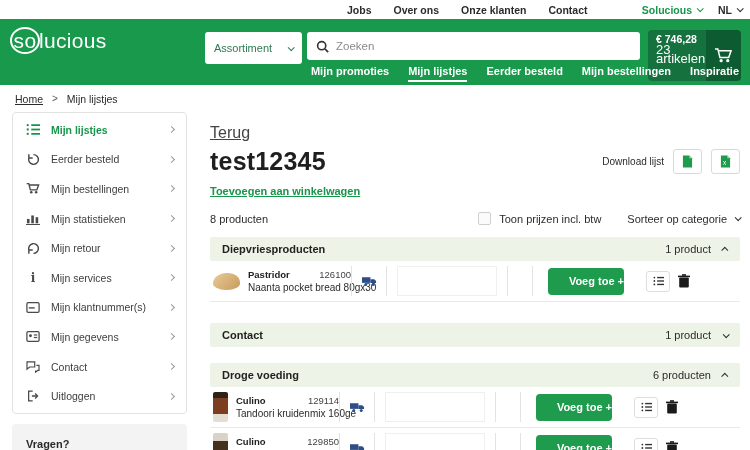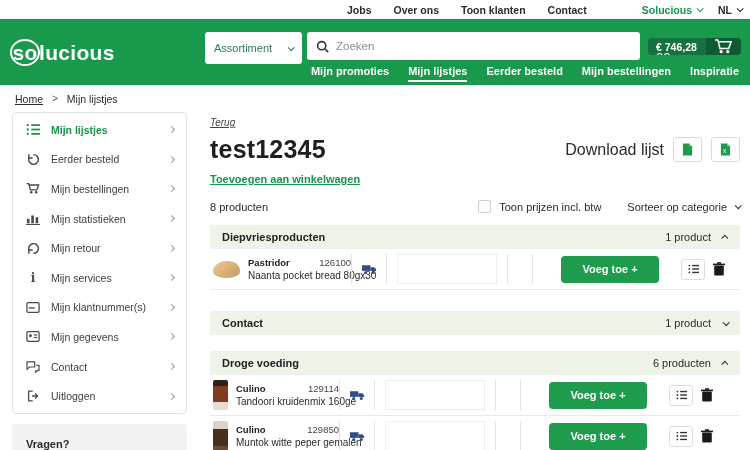--- a/index.html
+++ b/index.html
@@ -15,27 +15,27 @@
   .brand-menu { color:#17954a; display:flex; align-items:center; gap:5px; }
   .lang-menu { color:#2b2b2b; display:flex; align-items:center; gap:5px; }
 
   .chev { display:inline-block; width:5px; height:5px; border-right:1.4px solid currentColor; border-bottom:1.4px solid currentColor; }
   .chev.down { transform:rotate(45deg) translateY(-1px); }
   .chev.up { transform:rotate(-135deg) translateY(-1px); }
   .chev.right { transform:rotate(-45deg); }
 
   
   .gheader { position:relative; height:66px; background:#18994b; }
-  .logo { position:absolute; left:10px; top:20px; color:#fff; font-size:21px; font-weight:700; letter-spacing:0.3px; display:flex; align-items:center; }
+  .logo { position:absolute; left:10px; top:8px; color:#fff; font-size:21px; font-weight:400; letter-spacing:0.3px; display:flex; align-items:center; }
   .logo-circle { display:inline-flex; align-items:center; justify-content:center; width:30px; height:27px; border:2px solid #fff; border-radius:50%; margin-right:-1px; }
   .assort { position:absolute; left:205px; top:13px; width:97px; height:32px; background:#fff; border-radius:3px; display:flex; align-items:center; justify-content:space-between; padding:0 9px; font-size:11px; color:#2e7a52; cursor:pointer; }
   .searchbox { position:absolute; left:307px; top:13px; width:333px; height:28px; background:#fff; border-radius:3px; display:flex; align-items:center; padding:0 9px; gap:7px; }
   .searchbox input { border:none; outline:none; flex:1; font-size:11.5px; font-family:inherit; color:#333; background:transparent; }
   .searchbox input::placeholder { color:#8a8a8a; }
-  .cartgroup { position:absolute; right:9px; top:19px; height:17px; display:flex; border-radius:4px; overflow:hidden; cursor:pointer;justify-content:space-between; }
+  .cartgroup { position:absolute; right:9px; top:11px; height:51px; display:flex; border-radius:4px; overflow:hidden; cursor:pointer;justify-content:space-between; }
   .cart-price { background:#15713e; color:#fff; padding:3px 8px 0 8px; width:58px; }
   .cart-price .tot { font-size:10.5px; font-weight:700; line-height:12px; }
   .cart-price .cnt { font-size:13px; line-height:9px; }
   .cart-btn { background:#0d5c31; width:35px; display:flex; align-items:center; justify-content:center; }
 
   .gnav { position:absolute; left:0; right:0; bottom:0; height:24px; display:flex; justify-content:flex-end; align-items:center; gap:19px; padding-right:11px; }
   .gnav .nitem { color:#fff; font-size:11px; font-weight:700; cursor:pointer; padding-bottom:3px; border-bottom:2px solid transparent; }
   .gnav .nitem.active { border-bottom-color:#fff; }
 
   
@@ -48,25 +48,25 @@
   .sb-item { height:29.6px; display:flex; align-items:center; padding:0 12px; gap:10px; font-size:10.5px; color:#3d3d3d; cursor:pointer; }
   .sb-item .sb-ic { width:16px; display:flex; justify-content:center; color:#4a4a4a; }
   .sb-item.active { color:#17954a; font-weight:700; }
   .sb-item.active .sb-ic { color:#17954a; }
   .sb-item .sb-chev { margin-left:auto; color:#9a9a9a; }
   .info-i { font-weight:700; font-size:12px; font-family:"DejaVu Serif",serif; }
   .vragen { position:absolute; left:12px; top:424px; width:175px; height:60px; background:#f3f3f3; border-radius:4px; padding:14px; font-size:11px; font-weight:700; color:#2b2b2b; }
 
   
   .main { position:absolute; left:210px; top:112px; width:530px; }
-  .terug { display:inline-block; margin-top:5px; font-size:10px; color:#444; text-decoration:underline; cursor:pointer;font-style:italic; }
+  .terug { display:inline-block; margin-top:12px; font-size:16px; color:#444; text-decoration:underline; cursor:pointer; }
   .titlerow { margin-top:5px; display:flex; align-items:center; justify-content:space-between; }
   .ltitle { font-size:25px; font-weight:700; color:#1f1f1f; letter-spacing:0.2px; }
   .dlgroup { display:flex; align-items:center; gap:9px; }
-  .dllabel { font-size:16px; color:#2b2b2b;padding-left:24px; }
+  .dllabel { font-size:10px; color:#2b2b2b;padding-left:24px; }
   .dlbtn { width:29px; height:25px; background:#fff; border:1px solid #d9d9d9; border-radius:3px; display:flex; align-items:center; justify-content:center; cursor:pointer; }
   .addlink { display:inline-block; margin-top:9px; font-size:11px; color:#17954a; font-weight:600; text-decoration:underline; cursor:pointer; }
   .controls { margin-top:13px; display:flex; align-items:center; font-size:11px; color:#2b2b2b; }
   .pcount { margin-right:auto; }
   .cb-wrap { display:flex; align-items:center; gap:8px; margin-right:26px; cursor:pointer; }
   .checkbox { width:13px; height:13px; border:1px solid #cfcfcf; border-radius:2px; background:#fbfbfb; }
   .sortsel { display:flex; align-items:center; gap:8px; cursor:pointer; }
 
   .section { margin-top:12px; }
   .sec-head { height:24px; background:#eef3e7; border-radius:2px; display:flex; align-items:center; padding:0 12px; }
@@ -81,34 +81,34 @@
   .jar2 { width:15px; height:30px; border-radius:2px; background:linear-gradient(#d9d3c7 0 28%,#46311f 28% 84%,#6d4a30 84%); }
   .pinfo { width:103px; }
   .pline1 { display:flex; justify-content:space-between; font-size:9.5px; }
   .pbrand { font-weight:700; color:#222; }
   .pcode { color:#444; }
   .pname { font-size:10px; color:#2b2b2b; margin-top:2px; white-space:nowrap; }
   .vdiv { width:1px; height:30px; background:#e3e3e3; }
   .badgecell { width:34px; display:flex; justify-content:center; }
   .pbox { width:100px; height:30px; border:1px solid #efefef; background:#fff; margin:0 10px; }
   .colspace { width:24px; }
-  .addbtn { margin-left:28px; width:98px; height:27px; background:#1e9b4d; border:none; border-radius:4px; color:#fff; font-size:11px; font-weight:700; font-family:inherit; cursor:pointer; }
+  .addbtn { margin-left:15px; width:76px; height:27px; background:#1e9b4d; border:none; border-radius:4px; color:#fff; font-size:11px; font-weight:700; font-family:inherit; cursor:pointer;text-align:right; }
   .listbtn { margin-left:22px; width:24px; height:21px; background:#fff; border:1px solid #ddd; border-radius:3px; display:flex; align-items:center; justify-content:center; cursor:pointer; }
   .trash { margin-left:8px; display:flex; cursor:pointer; }
 </style>
 </head>
 <body>
 
 <div class="page">
 
   <div class="topbar">
     <div class="topbar-links">
       <a>Jobs</a>
       <a>Over ons</a>
-      <a>Toon klanten</a>
+      <a>Onze klanten</a>
       <a>Contact</a>
     </div>
     <div class="topbar-right">
       <span class="brand-menu">
           <span>Solucious</span>
           <span class="chev down"></span>
         </span>
       <span class="lang-menu">
           <span>NL</span>
           <span class="chev down"></span>

